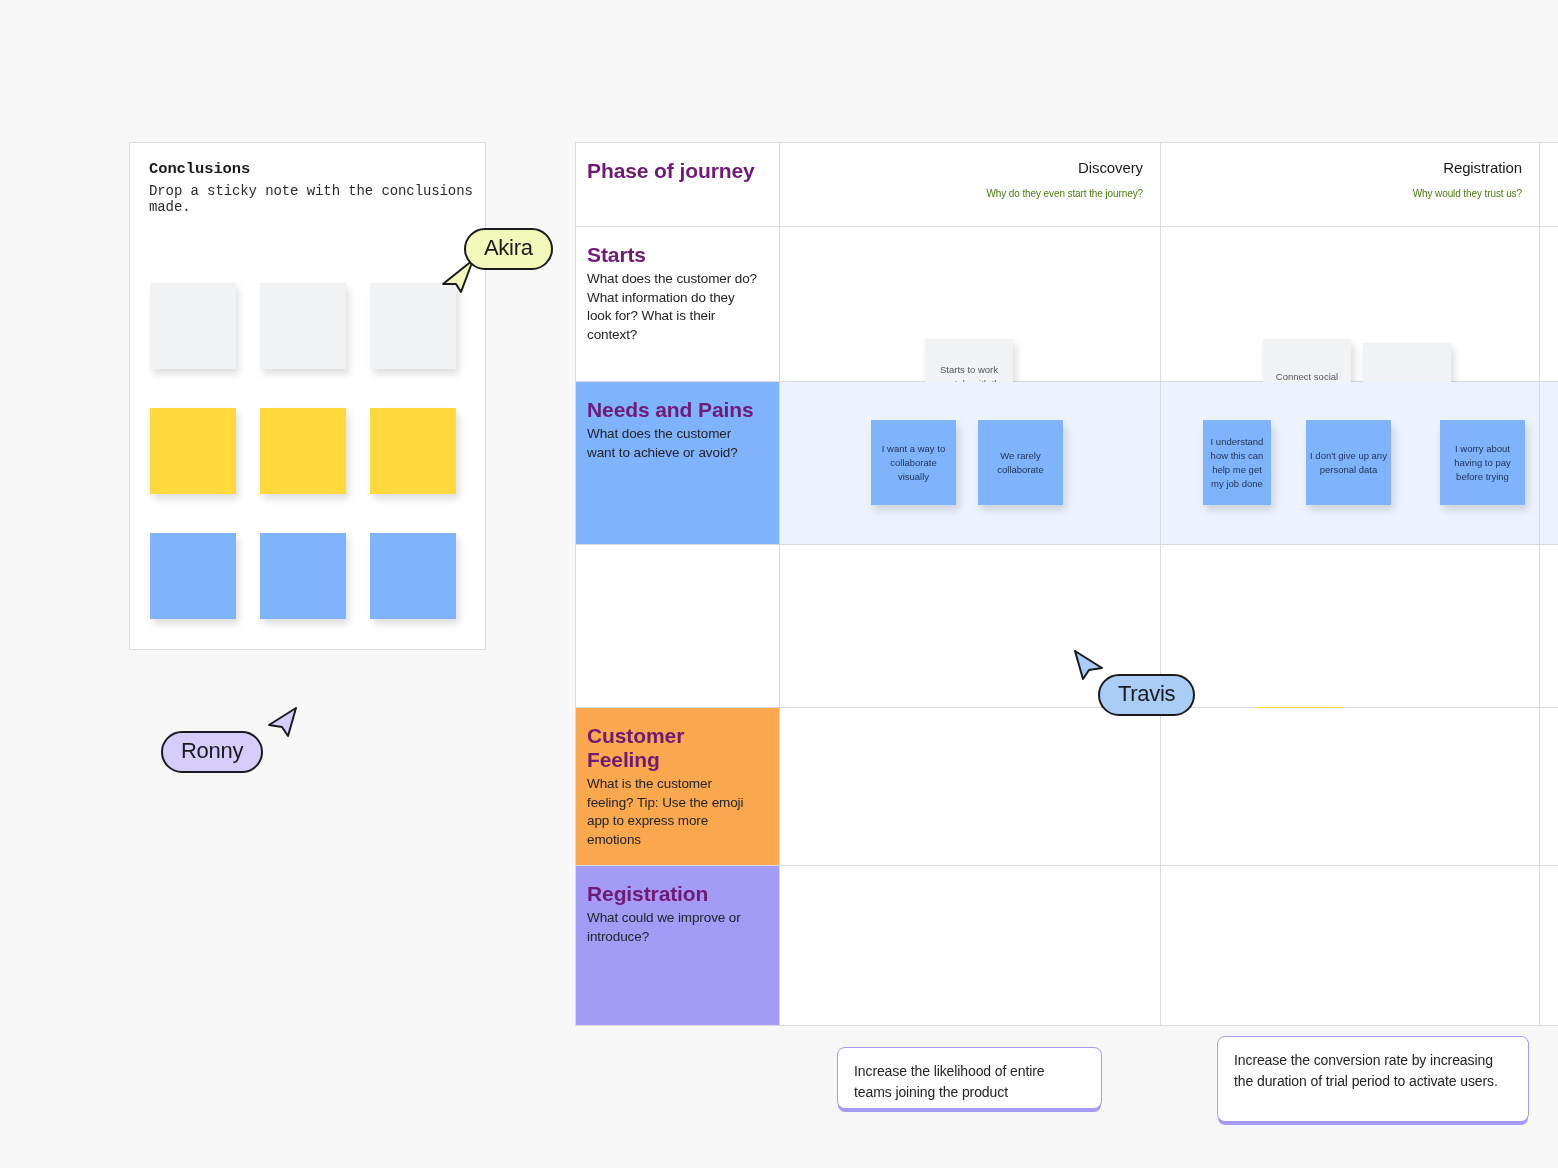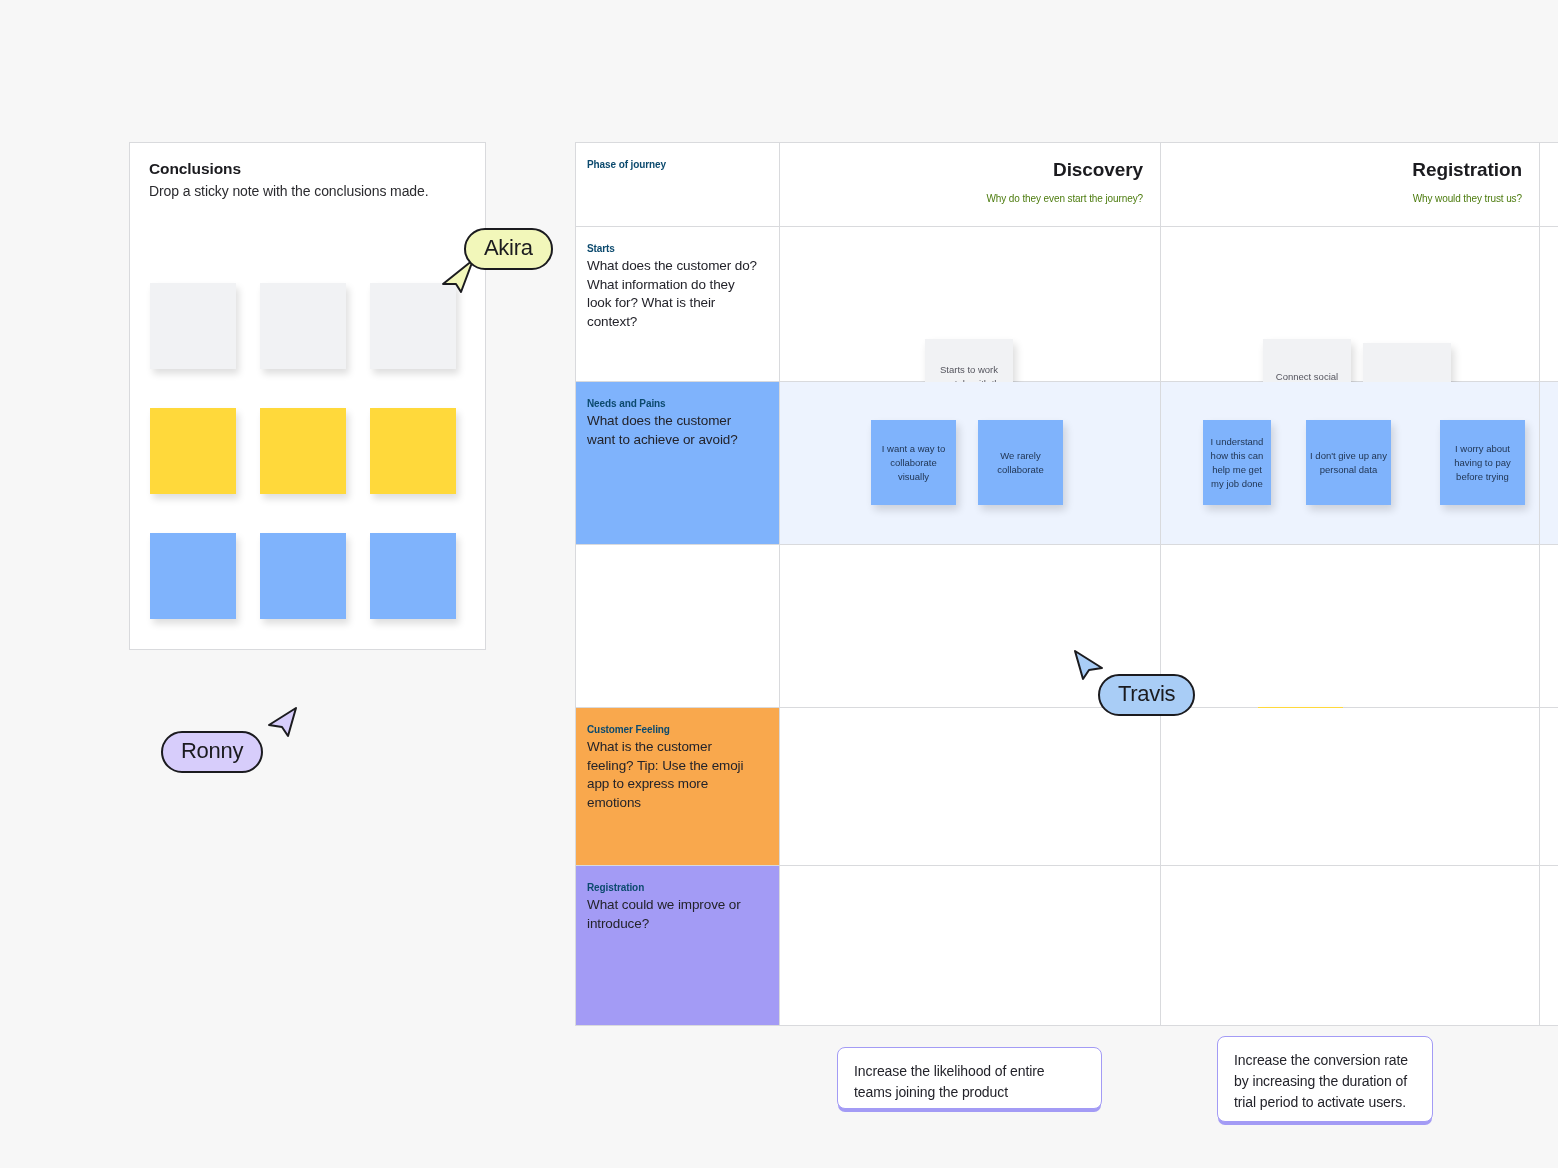--- a/index.html
+++ b/index.html
@@ -6,21 +6,21 @@
   body{
     width:1558px;height:1168px;position:relative;overflow:hidden;
     background:#f7f7f7;
     font-family:"Liberation Sans", sans-serif;
     -webkit-font-smoothing:antialiased;
   }
 
   
   #conclusions-panel{
     position:absolute;left:129px;top:142px;width:357px;height:508px;
-    background:#ffffff;border:1px solid #d9dadd;box-sizing:border-box;
+    background:#ffffff;border:1px solid #d9dadd;box-sizing:border-box;font-family:Liberation Mono, monospace;
   }
   #conclusions-title{
     position:absolute;left:19px;top:17px;
     font-size:15.5px;font-weight:bold;color:#1b1b1f;letter-spacing:-0.1px;
   }
   #conclusions-subtitle{
     position:absolute;left:19px;top:40px;
     font-size:14px;color:#2b2b2f;letter-spacing:-0.1px;
   }
   #sticky-grid{
@@ -39,41 +39,41 @@
   
   #journey-map{
     position:absolute;left:575px;top:142px;width:1000px;height:884px;
   }
   .map-row{position:absolute;left:0;width:1000px;}
   .row-label{
     position:absolute;left:0;top:0;width:203px;height:100%;
     box-sizing:border-box;padding:16px 18px 0 11px;
   }
   .row-label .rl-title{
-    font-size:10px;font-weight:bold;color:#0c4a6e;letter-spacing:-0.1px;
+    font-size:21px;font-weight:bold;color:#701a75;letter-spacing:-0.1px;
     margin-bottom:3px;
   }
   .row-label .rl-desc{
     font-size:13.5px;color:#23232a;letter-spacing:-0.1px;line-height:18.5px;
   }
   .cell{
     position:absolute;top:0;height:100%;box-sizing:border-box;
   }
   .cell-a{left:203px;width:381px;}
   .cell-b{left:584px;width:379px;}
   .cell-c{left:963px;width:37px;}
 
   
   #row-header{top:0;height:85px;background:#ffffff;
     border:1px solid #d9dadd;box-sizing:border-box;}
   #row-header .row-label{padding-top:16px;}
   .phase-head{
     position:absolute;right:17px;top:16px;text-align:right;
   }
-  .phase-head .ph-title{font-size:19px;font-weight:bold;color:#1b1b1f;letter-spacing:-0.1px;}
+  .phase-head .ph-title{font-size:15px;font-weight:normal;color:#1b1b1f;letter-spacing:-0.1px;}
   .phase-head .ph-sub{font-size:10px;color:#4d7c0f;letter-spacing:-0.1px;margin-top:12px;}
 
   
   .body-row{border:1px solid #d9dadd;border-top:none;box-sizing:border-box;background:#fff;}
   .vline{position:absolute;top:0;height:100%;width:1px;background:#d9dadd;}
 
   #row-actions{top:85px;height:155px;}
   #row-needs{top:240px;height:163px;}
   #row-touchpoint{top:403px;height:163px;}
   #row-feeling{top:566px;height:158px;}
@@ -251,21 +251,21 @@
 
   <div class="map-row body-row" id="row-opportunities">
     <div class="row-label lbl-opp">
       <div class="rl-title">Registration</div>
       <div class="rl-desc">What could we improve or introduce?</div>
     </div>
     <div class="vline" style="left:203px;"></div>
     <div class="vline" style="left:584px;"></div>
     <div class="vline" style="left:963px;"></div>
     <div class="opp-box" style="left:261px;top:181px;width:265px;height:62px;">Increase the likelihood of entire teams joining the product</div>
-    <div class="opp-box" style="left:641px;top:170px;width:216px;height:86px;">Increase the conversion rate by increasing the duration of trial period to activate users.</div>
+    <div class="opp-box" style="left:641px;top:170px;width:312px;height:86px;">Increase the conversion rate by increasing the duration of trial period to activate users.</div>
   </div>
 </div>
 
 <div class="cursor-arrow" style="left:440px;top:258px;">
   <svg width="36" height="36" viewBox="0 0 36 36">
     <path d="M33 2 L3 26 L16 26 L21 34 Z" fill="#f2f7ba" stroke="#1b1b1f" stroke-width="2" stroke-linejoin="round"></path>
   </svg>
 </div>
 <div class="cursor-label lbl-akira" style="left:464px;top:228px;">Akira</div>
 

